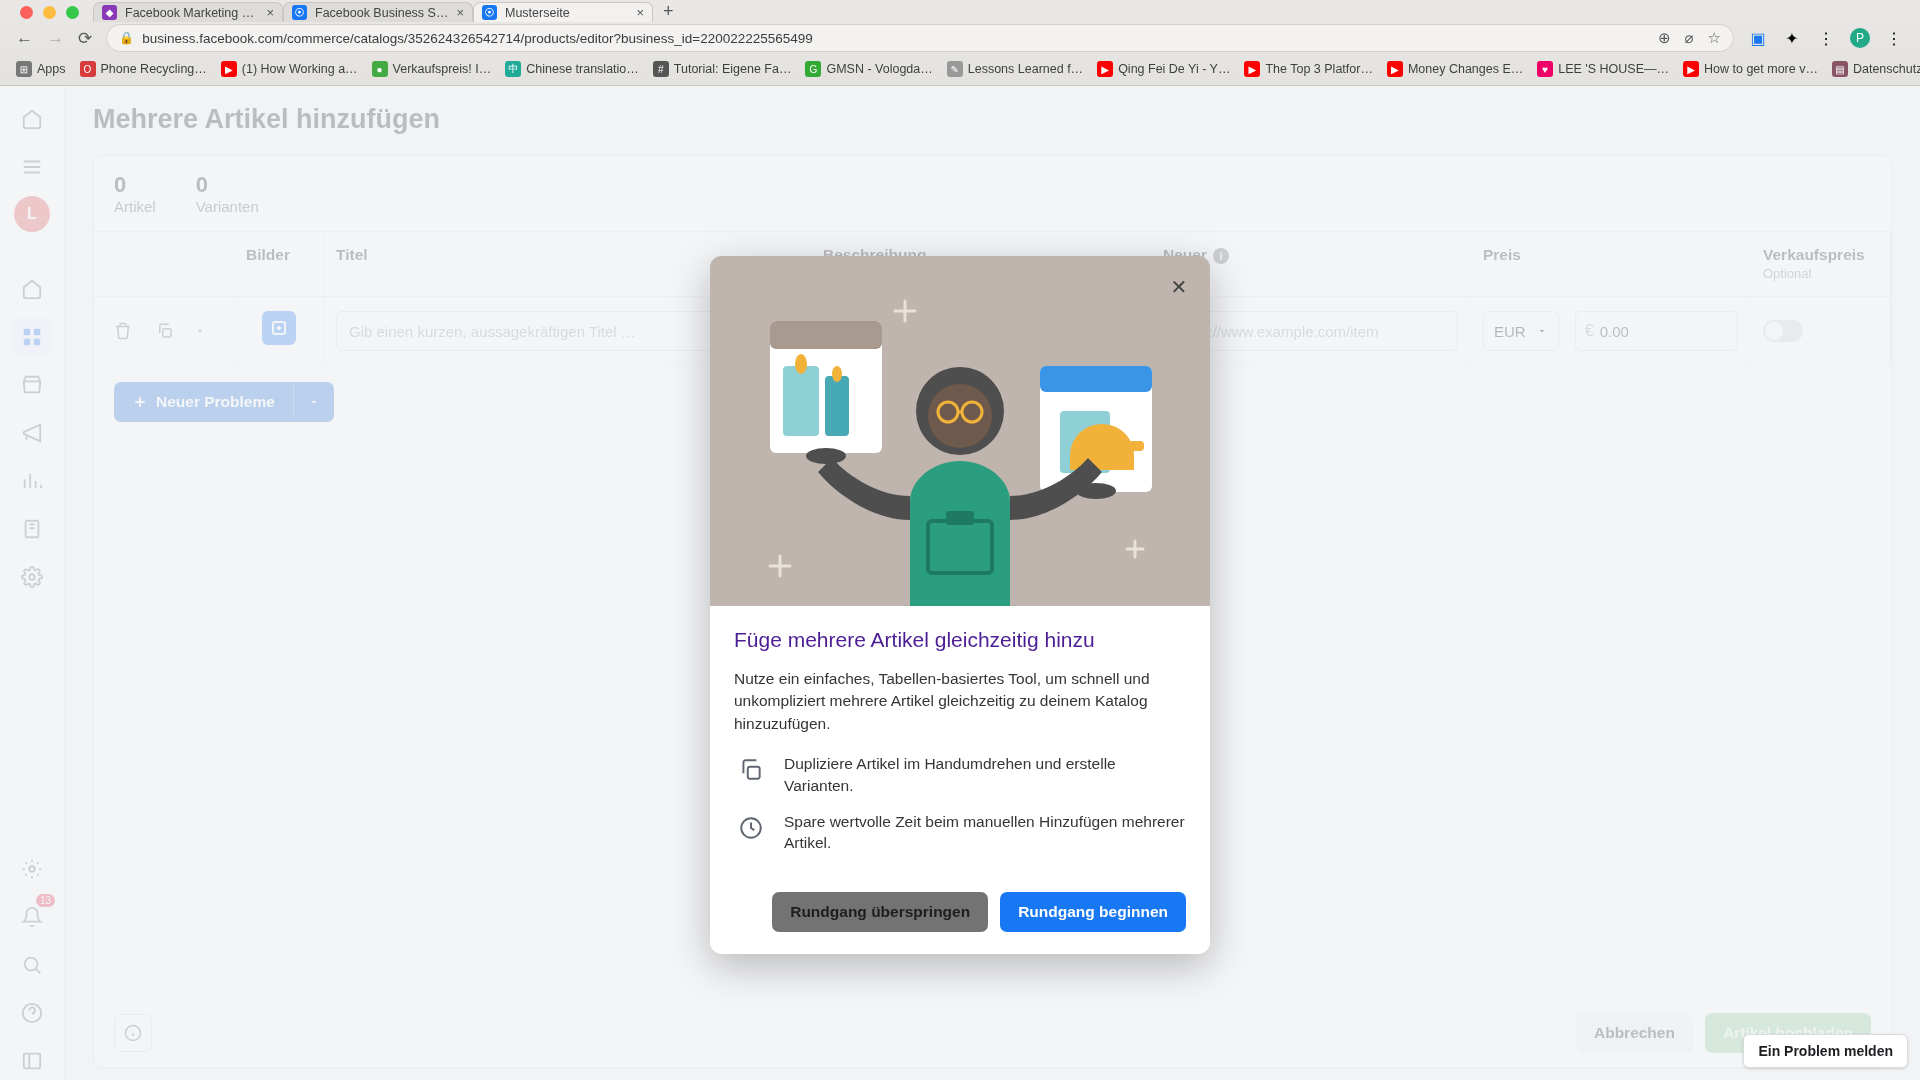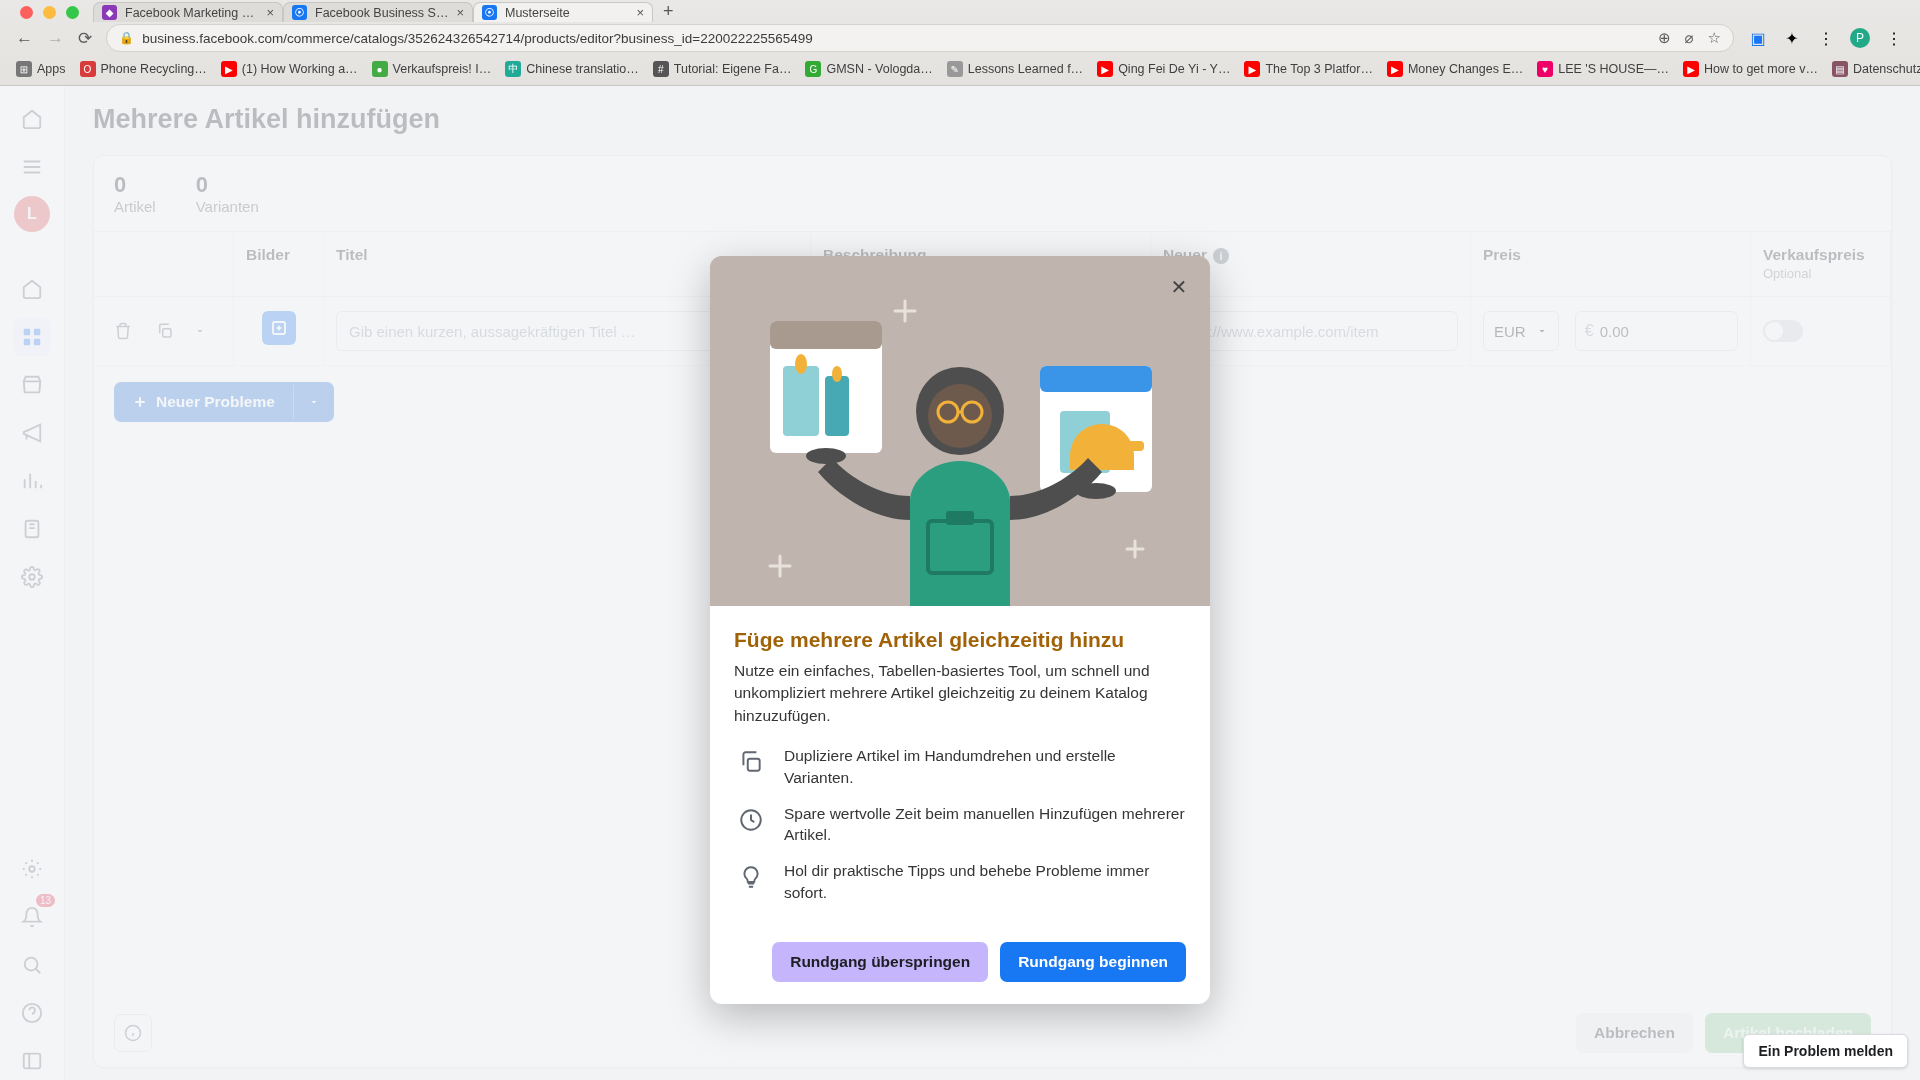--- a/index.html
+++ b/index.html
@@ -74,27 +74,27 @@
 .btn.pri-dis{background:#88c98f;color:#e5f4e6}
 .problem{position:fixed;right:12px;bottom:12px;background:#fff;border:1px solid #d9dbdf;border-radius:6px;padding:8px 14px;font-size:14px;font-weight:600;color:#1c1e21;box-shadow:0 1px 3px rgba(0,0,0,.15)}
 
 
 .scrim{position:absolute;inset:0;background:rgba(240,241,244,.75)}
 .modal{position:absolute;width:500px;left:50%;top:170px;transform:translateX(-50%);background:#fff;border-radius:12px;box-shadow:0 12px 40px rgba(0,0,0,.25);overflow:hidden}
 .modal .hero{height:350px;background:#bfb5ae;position:relative;display:flex;align-items:flex-end;justify-content:center}
 .modal .close{position:absolute;top:14px;right:14px;width:34px;height:34px;border-radius:50%;display:flex;align-items:center;justify-content:center;color:#444;font-size:20px;cursor:pointer}
 .hero svg{width:100%;height:100%}
 .modal .body{padding:22px 24px 18px}
-.modal h2{font-size:21px;font-weight:700;color:#a16207;margin-bottom:8px}
+.modal h2{font-size:21px;font-weight:400;color:#4c1d95;margin-bottom:16px}
 .modal p.sub{font-size:15.5px;color:#353535;line-height:1.45;margin-bottom:18px}
 .feat{display:flex;gap:16px;align-items:flex-start;margin-bottom:14px}
 .feat .fi{width:34px;height:34px;flex-shrink:0;display:flex;align-items:center;justify-content:center;color:#606770}
 .feat .ft{font-size:15.5px;color:#353535;line-height:1.4}
 .modal .actions{display:flex;gap:12px;justify-content:flex-end;padding:6px 24px 22px}
-.btn.sec2{background:#c4b5fd;color:#1c1e21}
+.btn.sec2{background:#737373;color:#1c1e21}
 .btn.pri{background:#1877f2;color:#fff}
 .thead .info-i{display:inline-flex;width:16px;height:16px;border-radius:50%;background:#606770;color:#fff;font-size:11px;align-items:center;justify-content:center;margin-left:6px}
 svg{display:block}
 </style>
 </head>
 <body>
 
 <div class="chrome">
   <div class="tabbar">
     <div class="winctl">
@@ -442,28 +442,20 @@
       </div>
       <div class="feat">
         <div class="fi">
             <svg width="26" height="26" viewBox="0 0 24 24" fill="none" stroke="currentColor" stroke-width="1.8">
               <circle cx="12" cy="12" r="9"></circle>
               <path d="M12 7v5l3 2"></path>
             </svg>
           </div>
         <div class="ft">Spare wertvolle Zeit beim manuellen Hinzufügen mehrerer Artikel.</div>
       </div>
-      <div class="feat">
-        <div class="fi">
-            <svg width="26" height="26" viewBox="0 0 24 24" fill="none" stroke="currentColor" stroke-width="1.8">
-              <path d="M9 18h6M10 21h4M12 3a6 6 0 00-4 10.5c.8.8 1 2 1 3h6c0-1 .2-2.2 1-3A6 6 0 0012 3z"></path>
-            </svg>
-          </div>
-        <div class="ft">Hol dir praktische Tipps und behebe Probleme immer sofort.</div>
-      </div>
     </div>
     <div class="actions">
       <button class="btn sec2">Rundgang überspringen</button>
       <button class="btn pri">Rundgang beginnen</button>
     </div>
   </div>
 </div>
 
 <div class="problem">Ein Problem melden</div>
 

